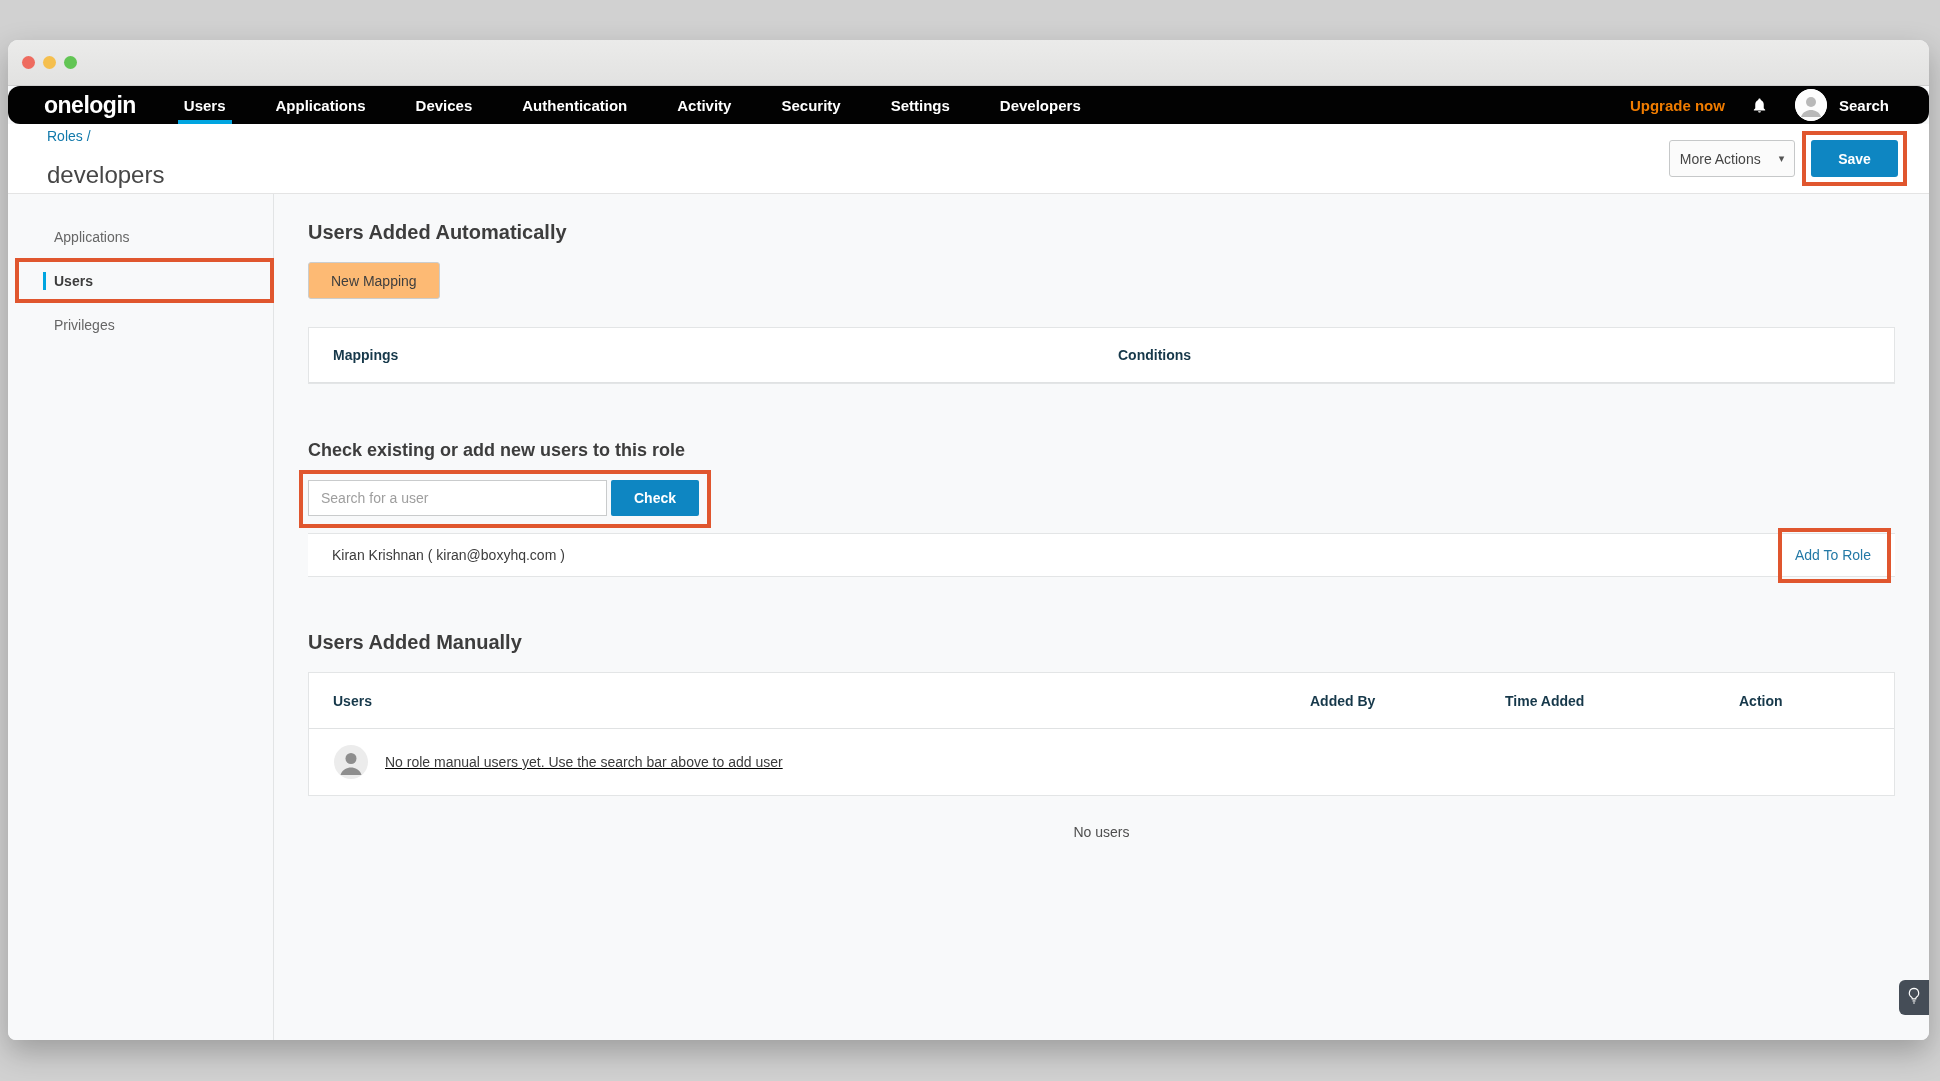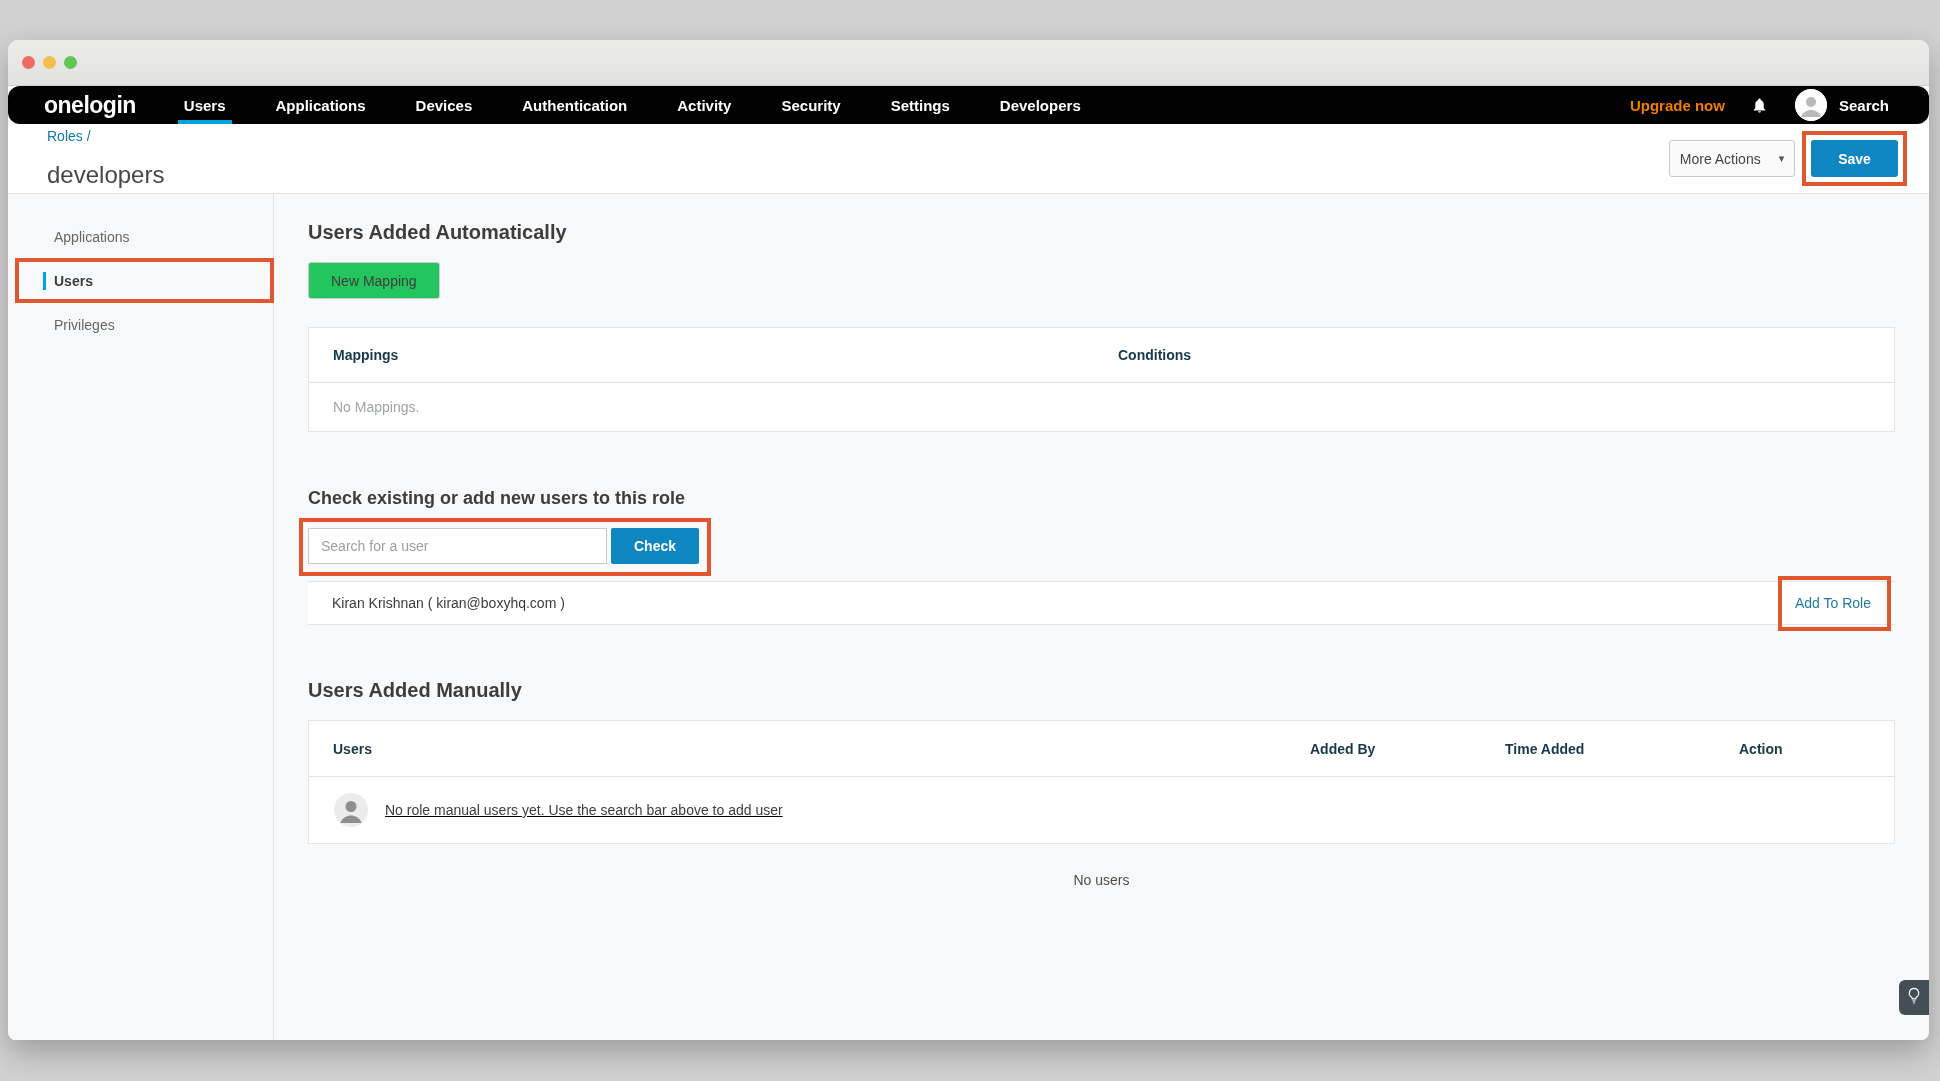--- a/index.html
+++ b/index.html
@@ -86,21 +86,21 @@
   .side-item.active { color:#3d3d3d; font-weight:700; }
   .side-bar-indicator {
     position:absolute; left:35px; top:9px; width:3px; height:18px;
     background:#00a5e0;
   }
   .main { flex:1; padding:0 34px; position:relative; }
   .h-lg { font-size:20px; font-weight:700; color:#3d3d3d; line-height:24px; }
   .h-md { font-size:18px; font-weight:700; color:#3d3d3d; line-height:22px; }
   .mt-heading1 { margin-top:26px; }
   .btn-newmapping {
-    margin-top:18px; height:37px; padding:0 22px; background:#22c55e;
+    margin-top:18px; height:37px; padding:0 22px; background:#fdba74;
     border:1px solid #cbcdcd; border-radius:3px; font-size:14px; color:#3f3f3f;
     cursor:pointer; font-family:inherit;
   }
   .card { background:#fff; border:1px solid #e3e5e6; }
   .table-auto { margin-top:28px; }
   .t-head-auto {
     display:grid; grid-template-columns:809px 1fr; height:55px;
     align-items:center; border-bottom:1px solid #e0e2e3;
   }
   .t-head-cell { font-size:14px; font-weight:700; color:#16384a; }
@@ -239,23 +239,20 @@
 
       <div class="h-lg mt-heading1">Users Added Automatically</div>
 
       <button class="btn-newmapping">New Mapping</button>
 
       <div class="card table-auto">
         <div class="t-head-auto">
           <span class="t-head-cell pad-first">Mappings</span>
           <span class="t-head-cell">Conditions</span>
         </div>
-        <div class="t-empty-row">
-          <span class="muted pad-first">No Mappings.</span>
-        </div>
       </div>
 
       <div class="h-md h-check">Check existing or add new users to this role</div>
 
       <div class="search-row">
         <input class="search-input" type="text" placeholder="Search for a user" style="">
         <button class="btn-check">Check</button>
         <span class="anno anno-search"></span>
       </div>
 

